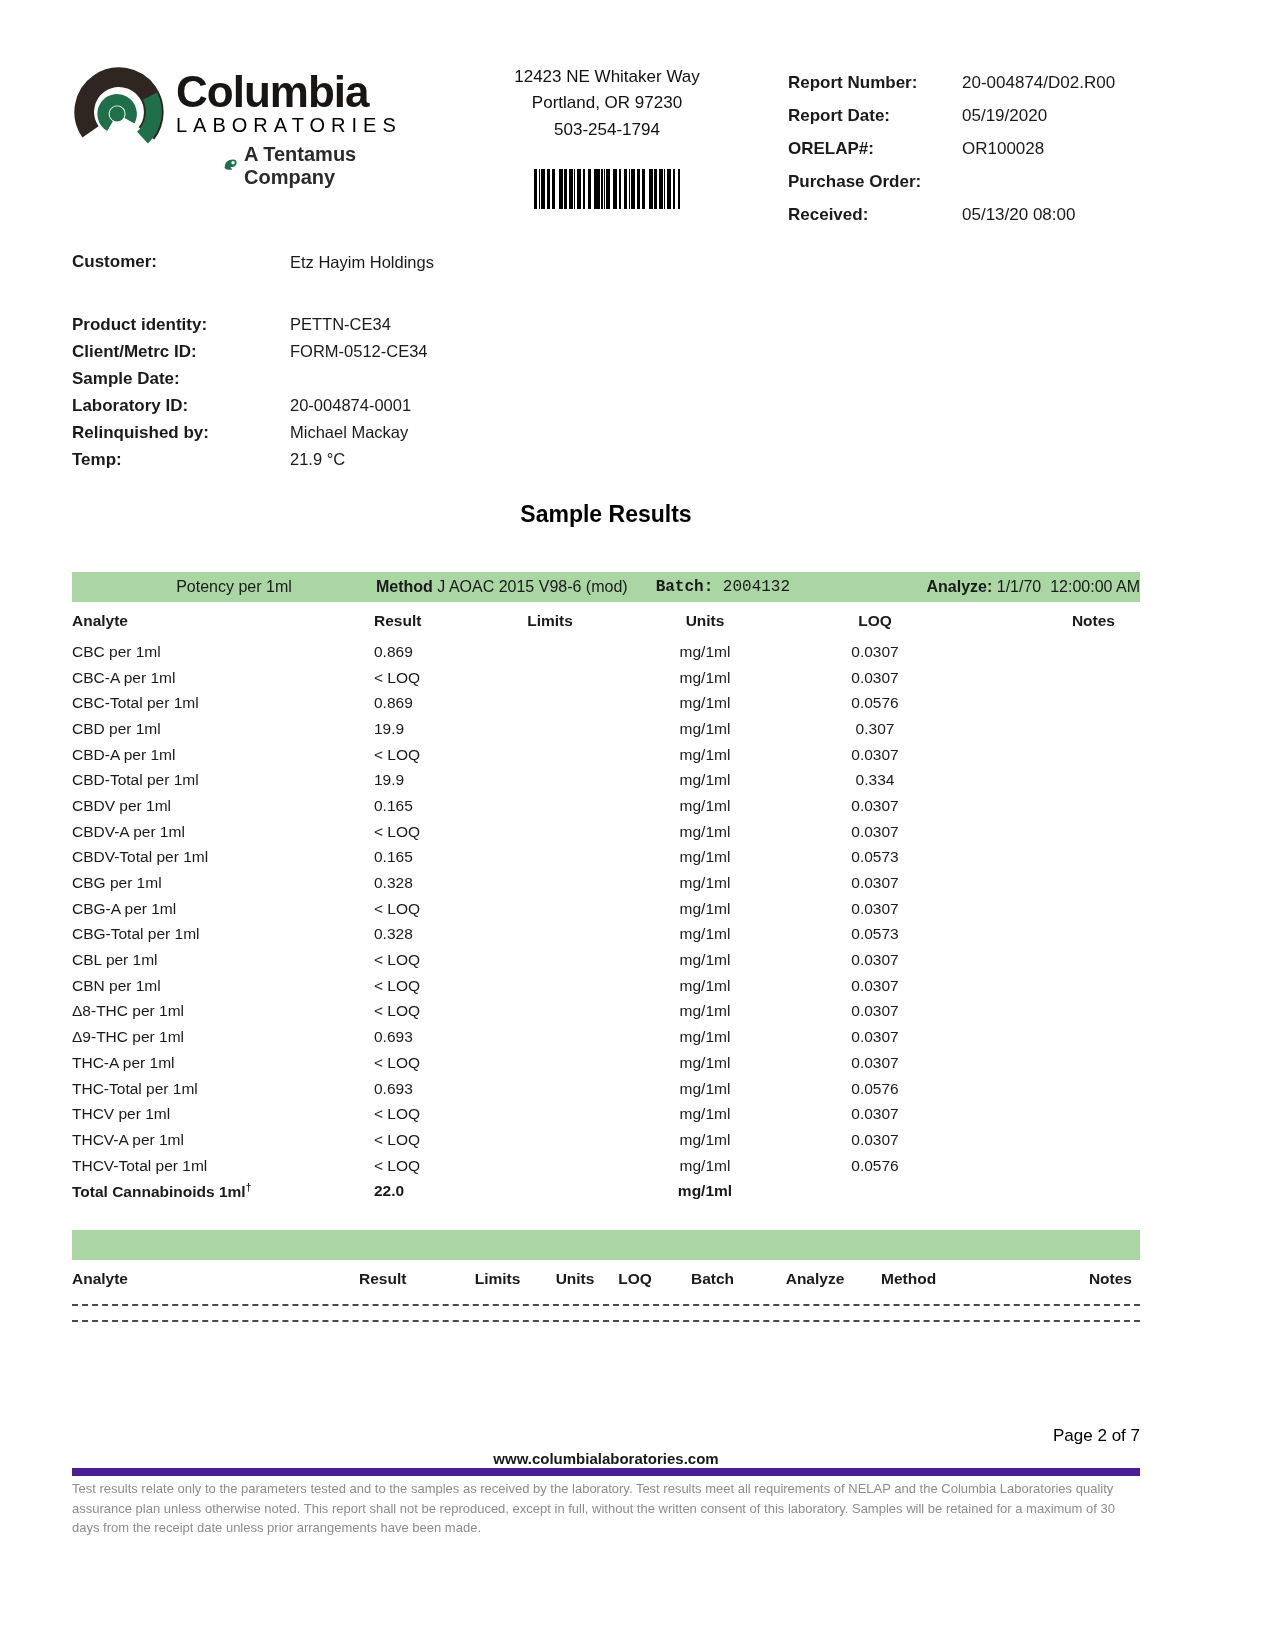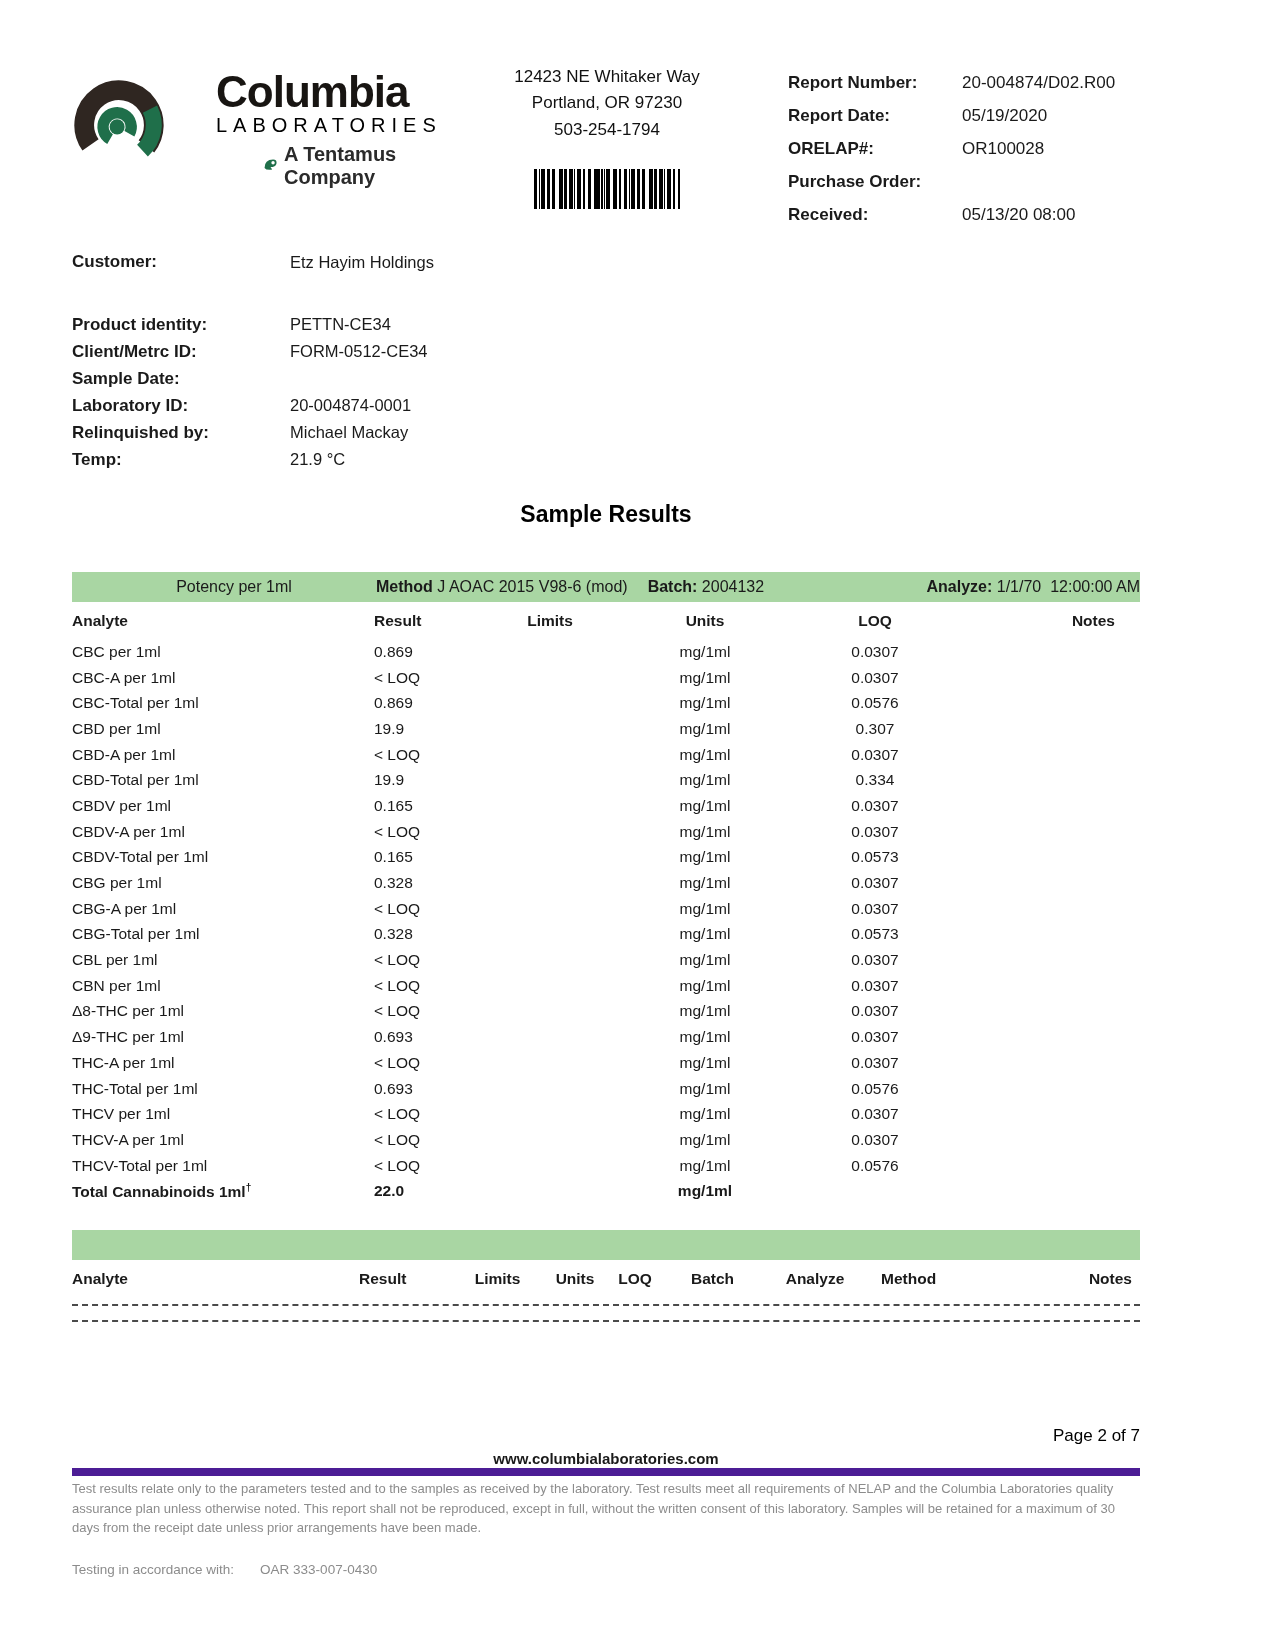--- a/index.html
+++ b/index.html
@@ -6,21 +6,21 @@
   body{
     width:1275px;height:1650px;
     font-family:"Liberation Sans","DejaVu Sans",sans-serif;
     color:#1a1a1a;position:relative;overflow:hidden;
   }
   .page{width:1068px;margin:0 auto 0 72px;padding-top:64px;}
 
   
   .top{display:flex;align-items:flex-start;}
   .logo-block{width:372px;}
-  .logo-row{display:flex;align-items:center;gap:40px;}
+  .logo-row{display:flex;align-items:flex-start;}
   .logo-text{margin-left:10px;}
   .brand{font-size:44px;font-weight:bold;letter-spacing:-1px;color:#181512;line-height:1.0;margin-top:6px;}
   .labs{font-size:20px;color:#000000;letter-spacing:6px;margin-top:0;}
   .tagline{display:flex;align-items:center;margin-top:6px;margin-left:46px;}
   .tagline-text{font-size:20px;font-weight:bold;color:#2b2b2b;margin-left:5px;}
   .addr-block{width:290px;text-align:center;margin-left:18px;}
   .addr{font-size:17px;line-height:1.55;color:#111;}
   .barcode{width:146px;height:40px;margin:26px auto 0;
     background:
       repeating-linear-gradient(90deg,#000 0 2px,rgba(255,255,255,0) 2px 9px),
@@ -39,21 +39,21 @@
   .kv2 .k{font-weight:bold;font-size:17px;width:218px;flex:none;}
   .kv2 .v{font-size:16.5px;}
 
   
   .section-title{text-align:center;font-size:23px;font-weight:bold;margin-top:28px;color:#000;}
 
   
   .band{background:#a9d6a3;height:30px;display:flex;align-items:center;font-size:16px;margin-top:44px;}
   .band .bt{width:284px;flex:none;padding-left:20px;text-align:center;}
   .band .bm{white-space:pre;}
-  .band .bb{margin-left:20px;white-space:pre;}
+  .band .bb{margin-left:28px;white-space:pre;font-family:Liberation Mono, monospace;}
   .band .ba{margin-left:auto;white-space:pre;}
   .band b{font-weight:bold;}
   .band2{background:#a9d6a3;height:30px;margin-top:26px;}
 
   
   .t1-row{display:grid;grid-template-columns:298px 100px 160px 150px 160px 1fr;align-items:center;}
   .t1-head{height:27px;margin-top:5px;font-weight:bold;font-size:15.5px;}
   .t1-body .t1-row{height:25.7px;font-size:15.5px;}
   .t1-body{margin-top:5px;}
   .t1-row .c1{padding-left:4px;}
@@ -406,19 +406,15 @@
     <div class="dash-line"></div>
     <div class="dash-line"></div>
   </div>
 
   <div class="footer">
     <div class="page-num">Page 2 of 7</div>
     <div class="site-line">
       <span class="site">www.columbialaboratories.com</span>
     </div>
     <div class="disclaimer">Test results relate only to the parameters tested and to the samples as received by the laboratory. Test results meet all requirements of NELAP and the Columbia Laboratories quality assurance plan unless otherwise noted. This report shall not be reproduced, except in full, without the written consent of this laboratory. Samples will be retained for a maximum of 30 days from the receipt date unless prior arrangements have been made.</div>
-    <div class="accordance">
-      <span class="k">Testing in accordance with:</span>
-      <span class="v">OAR 333-007-0430</span>
-    </div>
   </div>
 
 </div>
 
 </body></html>

